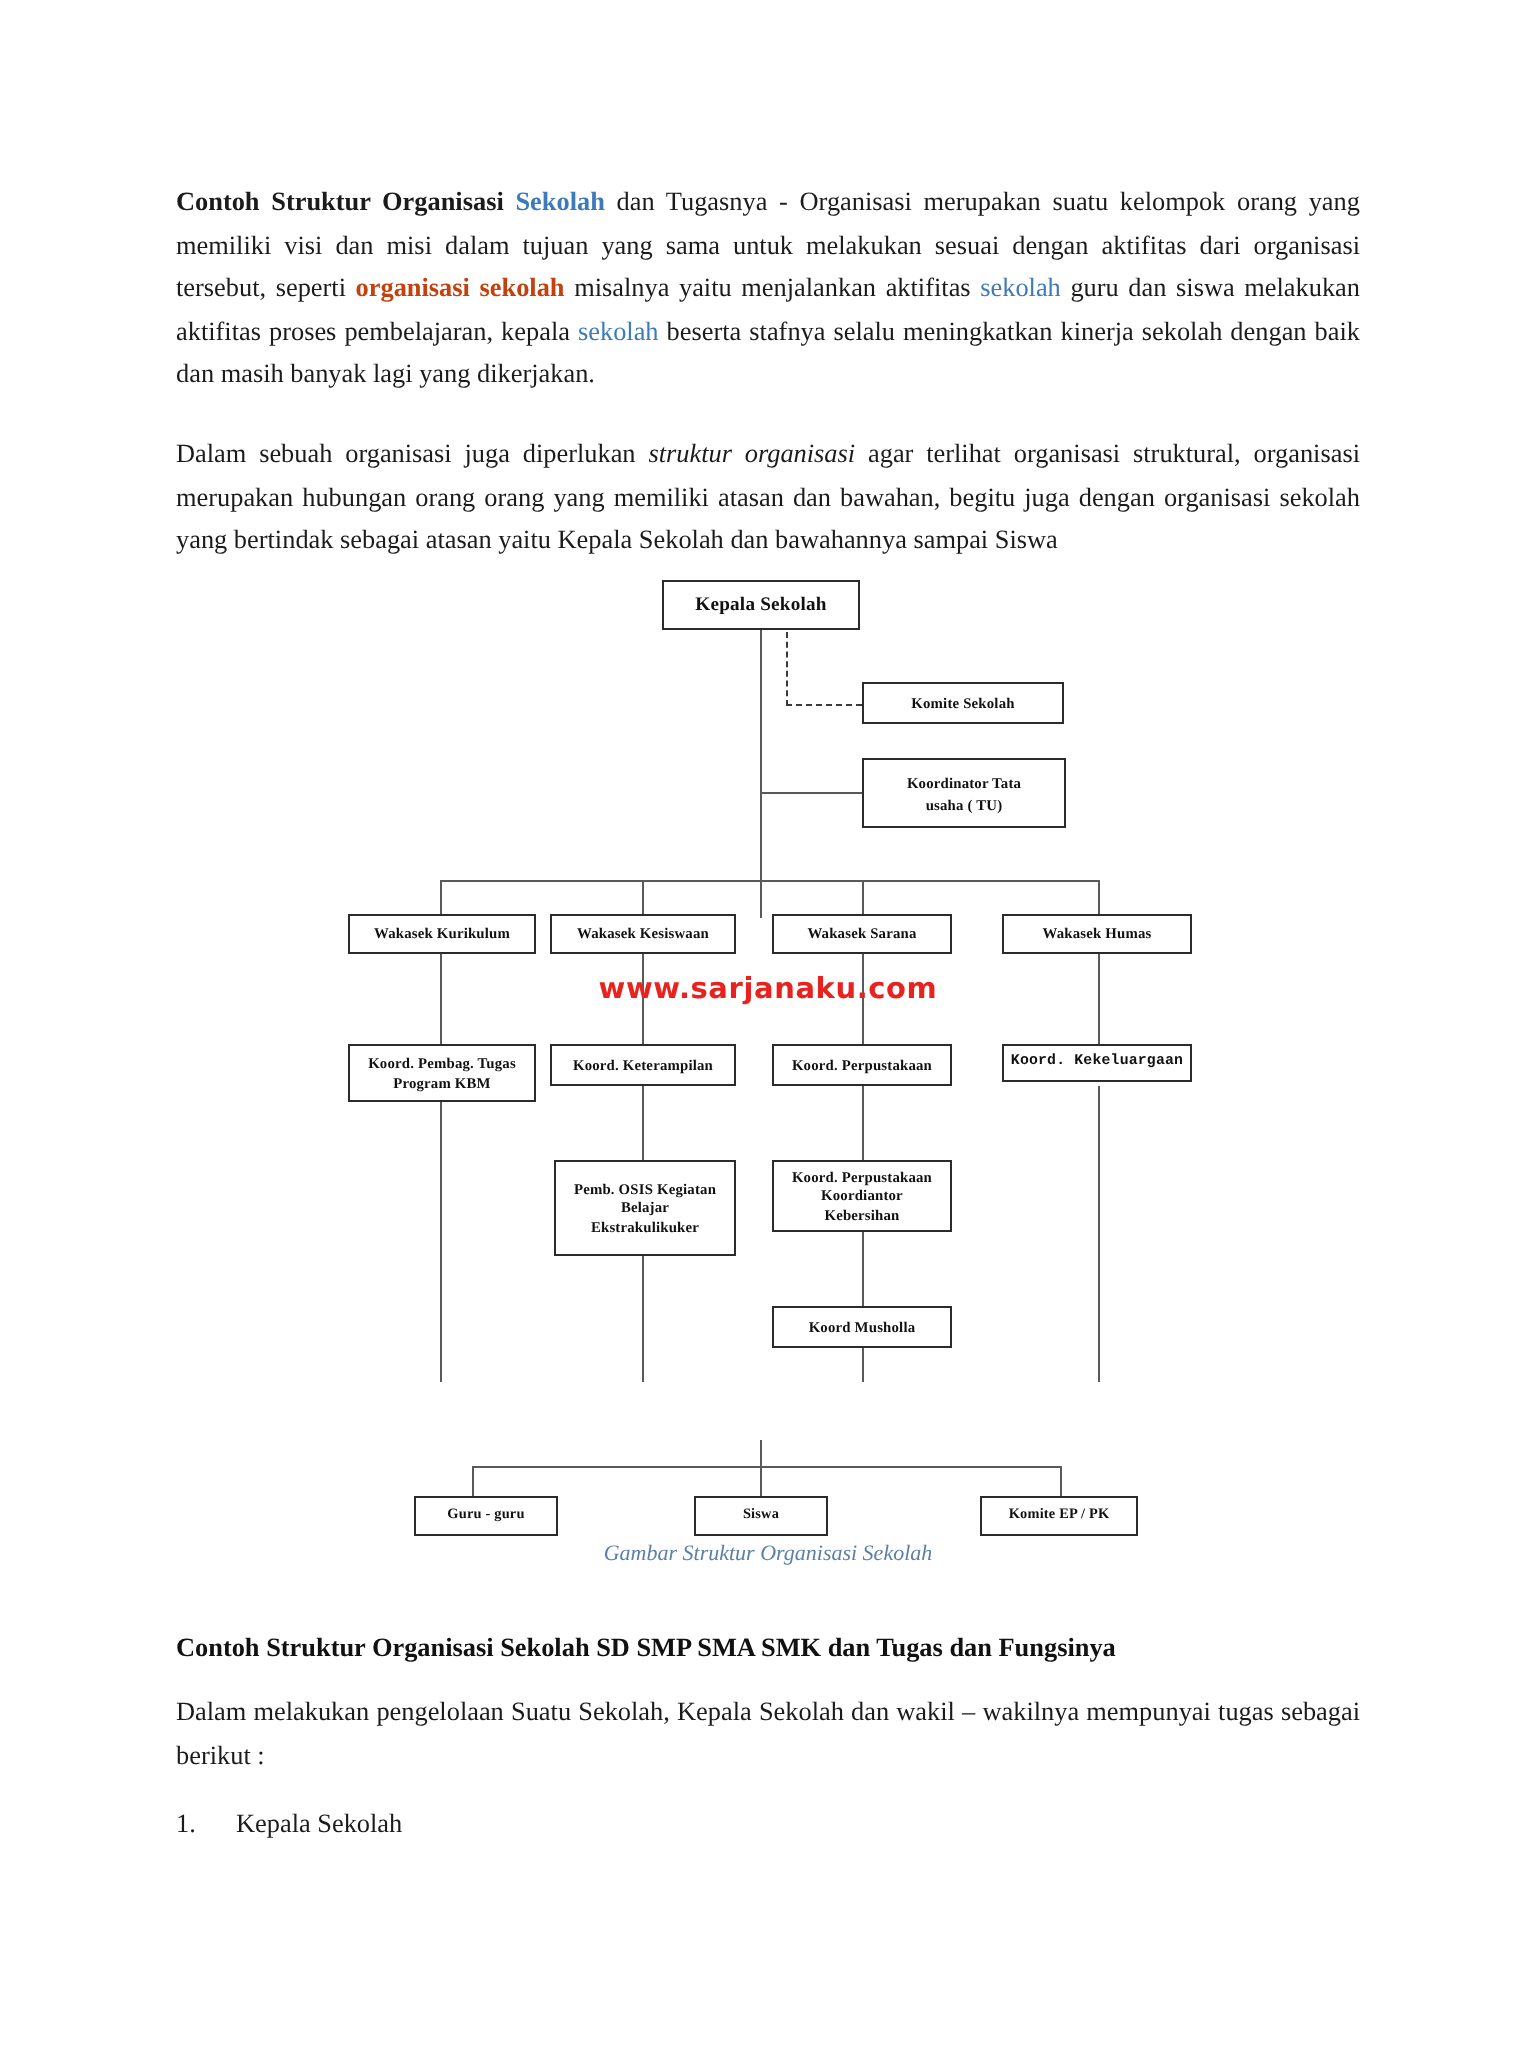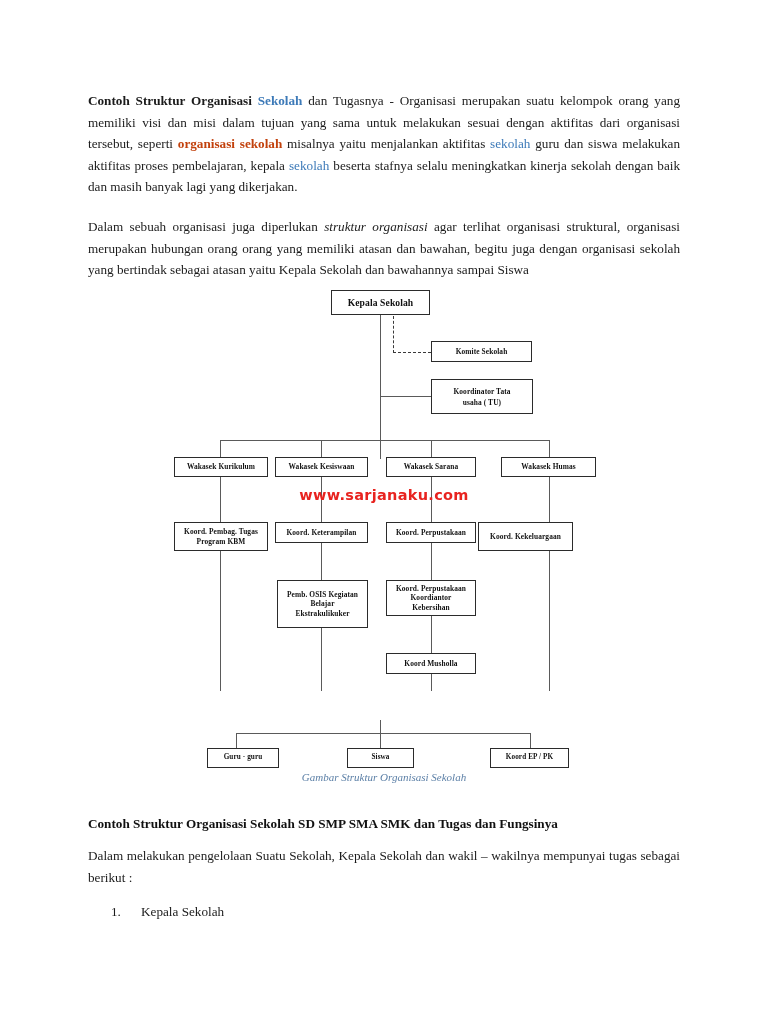--- a/index.html
+++ b/index.html
@@ -32,21 +32,20 @@
   .heading{
     position:absolute;left:88px;width:600px;
     font-size:13.2px;font-weight:bold;color:#111;
     top:816px;
   }
   .p3{top:845px;}
   .listitem{
     position:absolute;left:88px;width:600px;
     font-size:13.2px;color:#1b1b1b;
     top:904px;
-    margin-left:23px;
   }
   .listitem .num{display:inline-block;width:30px;}
 
   .caption{
     position:absolute;top:771px;left:0;width:768px;
     text-align:center;
     font-style:italic;
     font-size:11px;
     color:#5b7fa6;
   }
@@ -134,21 +133,21 @@
     <div class="ln lnv" style="left:220px;top:477px;height:45px;"></div>
     <div class="ln lnv" style="left:321px;top:477px;height:45px;"></div>
     <div class="ln lnv" style="left:431px;top:477px;height:45px;"></div>
     <div class="ln lnv" style="left:549px;top:477px;height:45px;"></div>
 
     <div class="watermark">www.sarjanaku.com</div>
 
     <div class="node" style="left:174px;top:522px;width:94px;height:29px;line-height:9.6px;">Koord. Pembag. Tugas<br>Program KBM</div>
     <div class="node" style="left:275px;top:522px;width:93px;height:21px;">Koord. Keterampilan</div>
     <div class="node" style="left:386px;top:522px;width:90px;height:21px;">Koord. Perpustakaan</div>
-    <div class="node" style="left:478px;top:522px;width:95px;height:29px;">Koord. Kekeluargaan</div>
+    <div class="node" style="left:501px;top:522px;width:95px;height:19px;font-family:Liberation Mono, monospace;">Koord. Kekeluargaan</div>
 
     <div class="ln lnv" style="left:321px;top:543px;height:37px;"></div>
     <div class="ln lnv" style="left:431px;top:543px;height:37px;"></div>
 
     <div class="node" style="left:277px;top:580px;width:91px;height:48px;line-height:9.4px;">Pemb. OSIS Kegiatan<br>Belajar<br>Ekstrakulikuker</div>
     <div class="node" style="left:386px;top:580px;width:90px;height:36px;line-height:9.4px;">Koord. Perpustakaan<br>Koordiantor<br>Kebersihan</div>
 
     <div class="ln lnv" style="left:431px;top:616px;height:37px;"></div>
 
     <div class="node" style="left:386px;top:653px;width:90px;height:21px;">Koord Musholla</div>
@@ -160,21 +159,21 @@
 
 
     <div class="ln lnv" style="left:380px;top:720px;height:13px;"></div>
     <div class="ln lnh" style="left:236px;top:733px;width:295px;"></div>
     <div class="ln lnv" style="left:236px;top:733px;height:15px;"></div>
     <div class="ln lnv" style="left:380px;top:733px;height:15px;"></div>
     <div class="ln lnv" style="left:530px;top:733px;height:15px;"></div>
 
     <div class="node plain" style="left:207px;top:748px;width:72px;height:20px;">Guru - guru</div>
     <div class="node plain" style="left:347px;top:748px;width:67px;height:20px;">Siswa</div>
-    <div class="node plain" style="left:490px;top:748px;width:79px;height:20px;">Koord EP / PK</div>
+    <div class="node plain" style="left:490px;top:748px;width:79px;height:20px;">Komite EP / PK</div>
   </div>
 
   <div class="caption">Gambar Struktur Organisasi Sekolah</div>
 
   <div class="heading">Contoh Struktur Organisasi Sekolah SD SMP SMA SMK dan Tugas dan Fungsinya</div>
 
   <div class="para p3">Dalam melakukan pengelolaan Suatu Sekolah, Kepala Sekolah dan wakil – wakilnya mempunyai tugas sebagai berikut :</div>
 
   <div class="listitem"><span class="num">1.</span><span>Kepala Sekolah</span></div>
 

